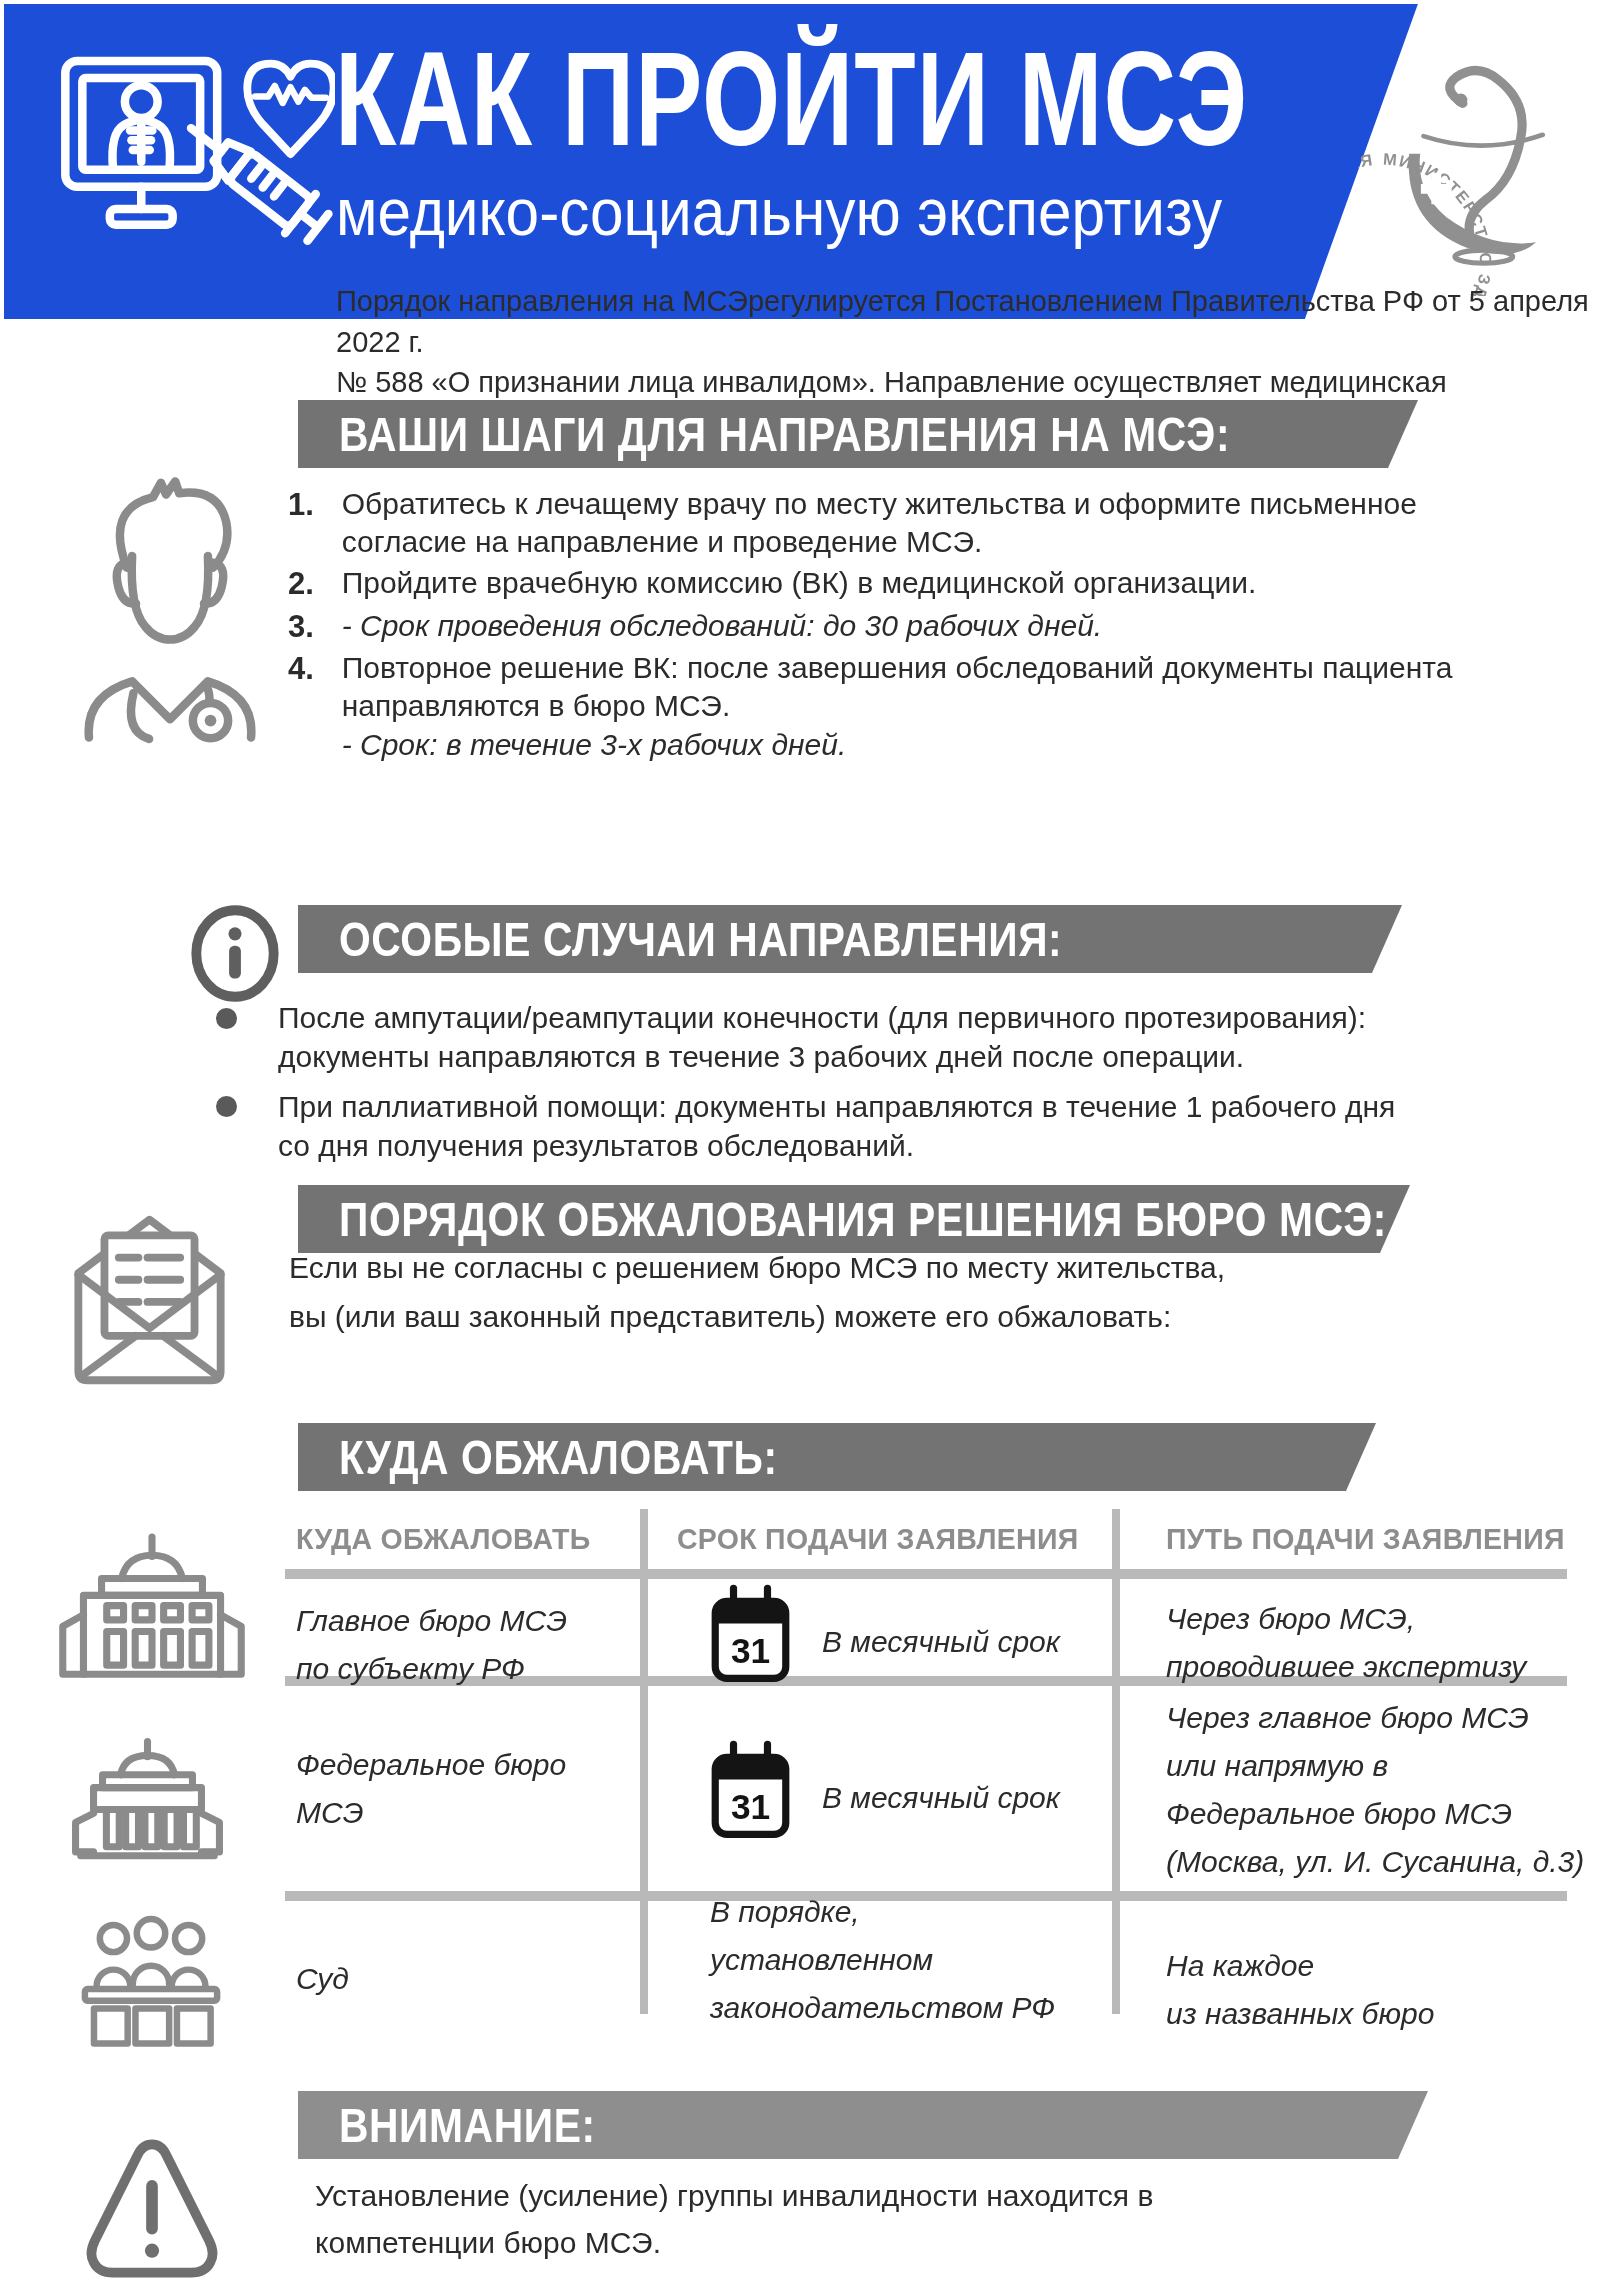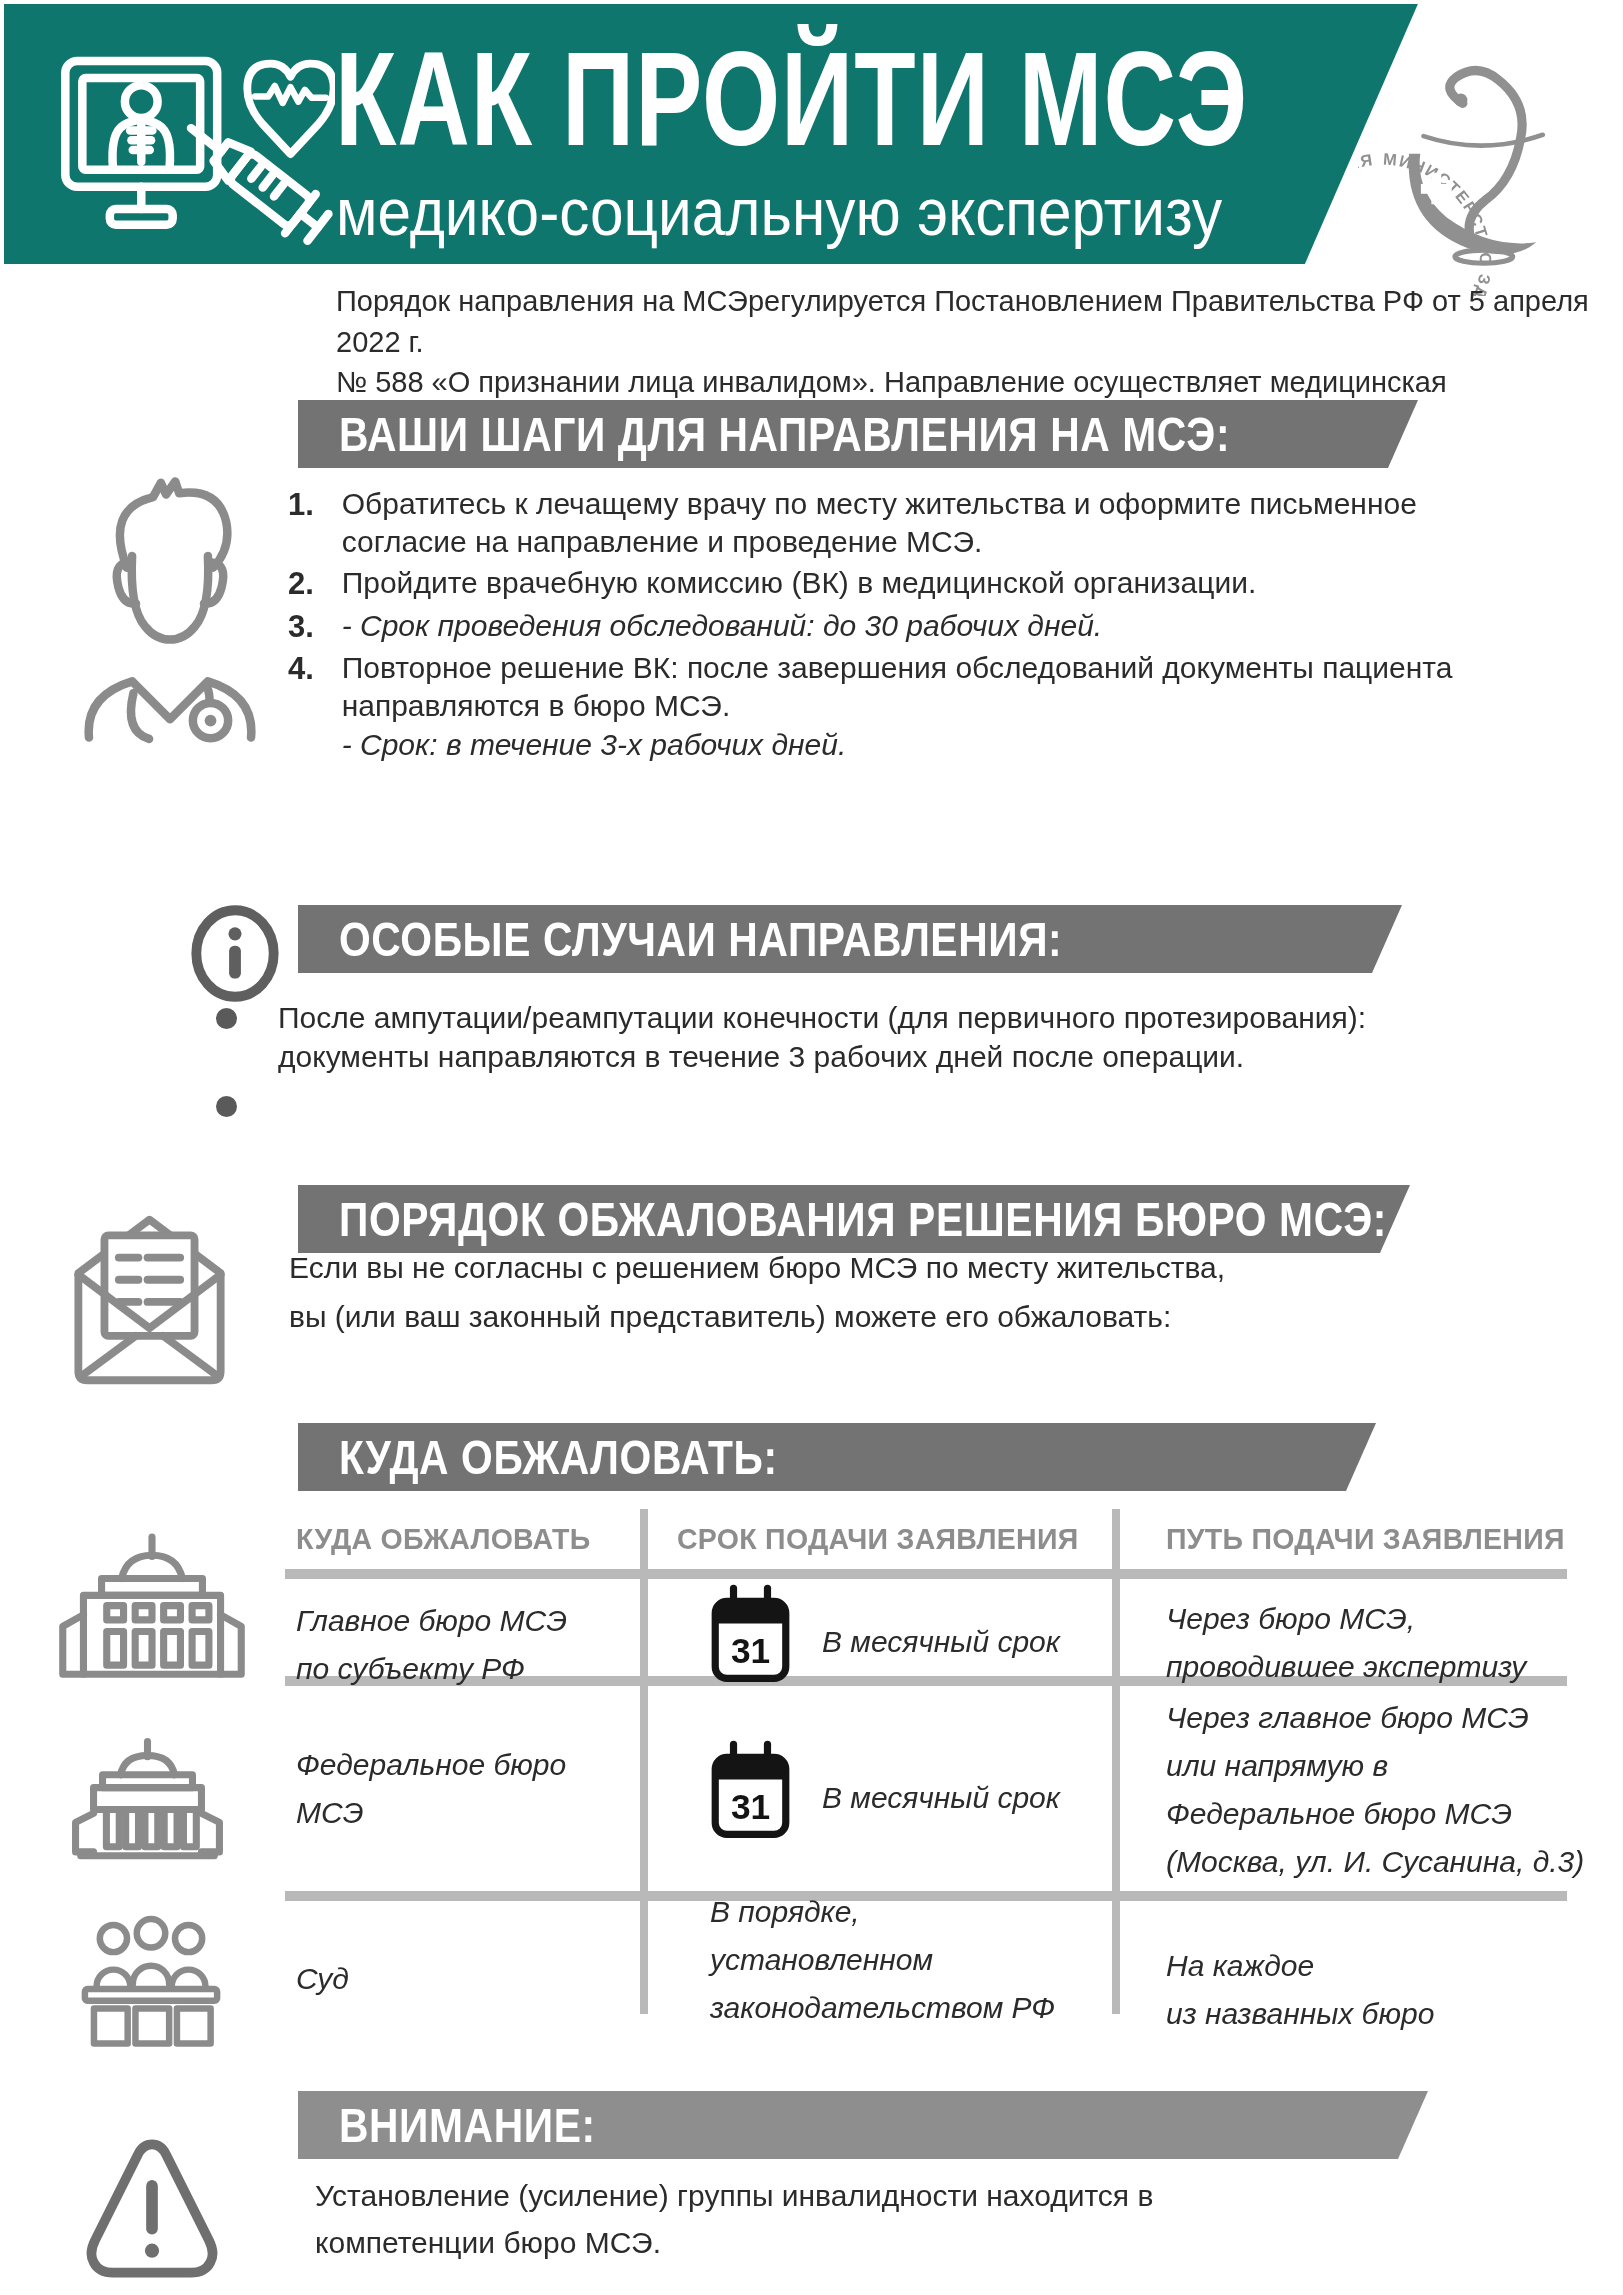--- a/index.html
+++ b/index.html
@@ -2,21 +2,21 @@
 <html style="font-size:10.5px"><head>
 <meta charset="utf-8">
 <style>
   html,body{margin:0;padding:0;background:#ffffff;}
   .page{position:relative;width:1624px;height:2295px;background:#fff;overflow:hidden;
         font-family:"Liberation Sans","DejaVu Sans",sans-serif;color:#2b2b2b;}
   .pre{white-space:pre-line;}
   .cond{display:inline-block;transform:scaleX(var(--sx,0.85));transform-origin:left center;white-space:nowrap;}
 
   
-  .banner{position:absolute;left:3.9px;top:3.9px;width:1414px;height:260px;background:#0f766e;
+  .banner{position:absolute;left:3.9px;top:3.9px;width:1414px;height:315px;background:#1d4ed8;
           clip-path:polygon(0 0,100% 0,calc(100% - 113px) 100%,0 100%);}
   .banner-icons{position:absolute;left:43px;top:19.6px;}
   .title{position:absolute;left:331px;top:25px;font-size:134px;line-height:1.05;font-weight:bold;color:#fff;letter-spacing:1.3px;}
   .subtitle{position:absolute;left:332px;top:171px;font-size:67px;line-height:1.1;font-weight:400;color:#fff;}
 
   .logo{position:absolute;left:1358px;top:26px;}
 
   .intro{position:absolute;left:336px;top:281px;width:1276px;font-size:29px;line-height:1.4;}
 
   .bar{position:absolute;left:298px;height:68px;background:#737373;display:flex;align-items:center;
@@ -173,20 +173,22 @@
   </div>
 
   <div class="bullets">
     <div class="bullet">
       <span class="dot"></span>
       <div class="pre">После ампутации/реампутации конечности (для первичного протезирования):
 документы направляются в течение 3 рабочих дней после операции.</div>
     </div>
     <div class="bullet">
       <span class="dot"></span>
+      <div class="pre">При паллиативной помощи: документы направляются в течение 1 рабочего дня
+со дня получения результатов обследований.</div>
     </div>
   </div>
 
   <svg class="env-ic" width="171" height="191" viewBox="0 0 262 292" fill="none" stroke="#8b8b8b" stroke-width="12" stroke-linecap="round" stroke-linejoin="round">
     <path d="M22 118 L131 36 L240 118 V268 Q240 282 226 282 H36 Q22 282 22 268 Z" fill="#ffffff"></path>
     <rect x="62" y="60" width="138" height="154" rx="6" fill="#ffffff"></rect>
     <line x1="84" y1="94" x2="114" y2="94"></line>
       <line x1="128" y1="94" x2="178" y2="94"></line>
     <line x1="84" y1="128" x2="114" y2="128"></line>
       <line x1="128" y1="128" x2="178" y2="128"></line>

